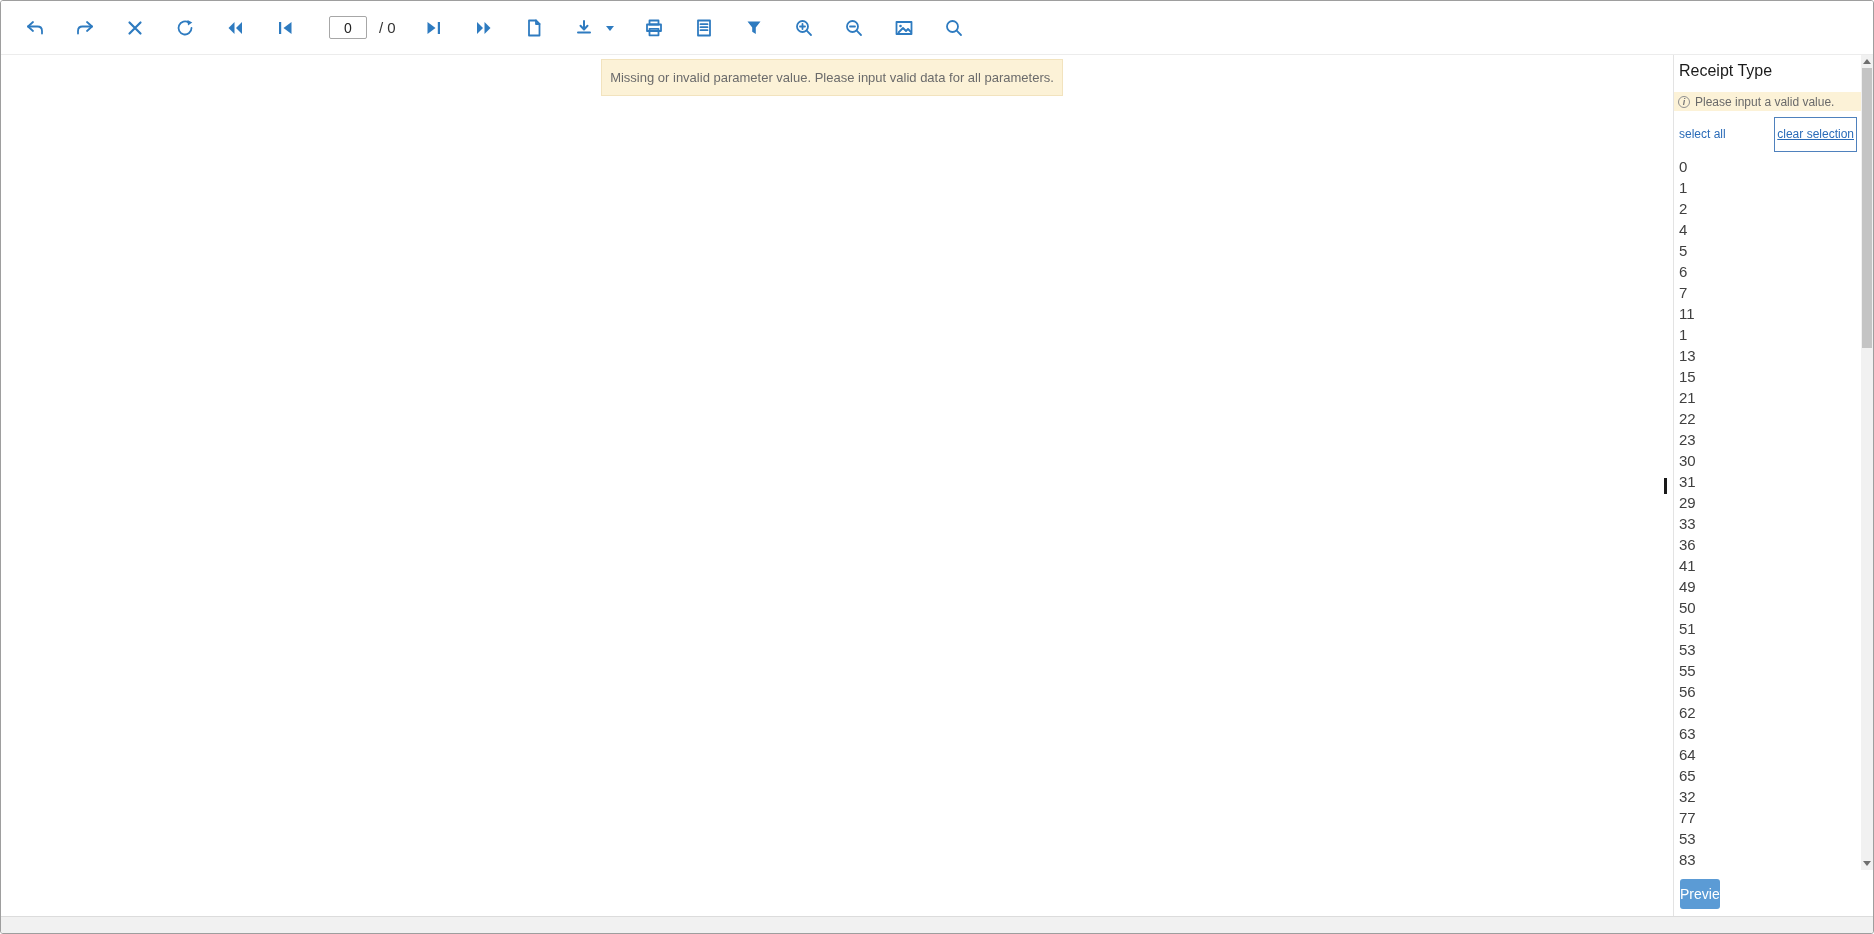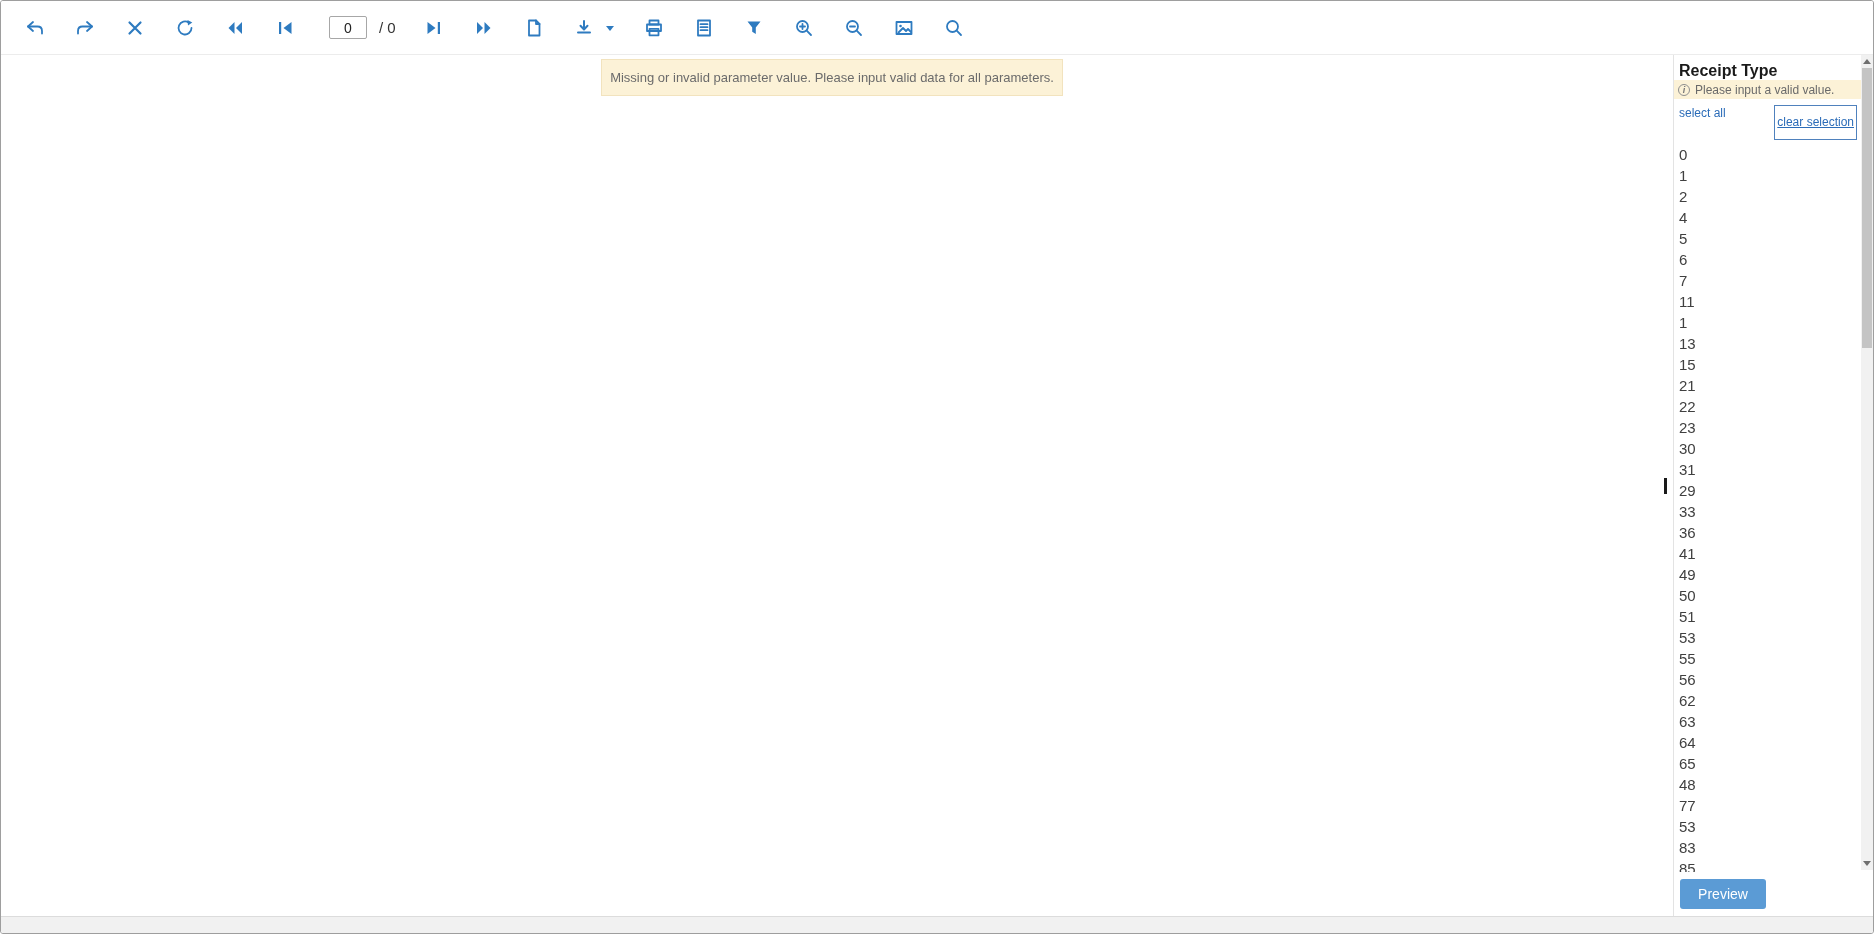--- a/index.html
+++ b/index.html
@@ -72,47 +72,47 @@
     position: relative;
     display: flex;
     flex-direction: column;
     background: #ffffff;
   }
   .param-panel {
     flex: 1 1 auto;
     overflow: hidden;
     padding: 6px 14px 0 5px;
   }
-  .param-title { font-size: 16px; font-weight: bold; color: #1a1a1a; line-height: 19px; margin-bottom: 0; }
+  .param-title { font-size: 16px; font-weight: normal; color: #1a1a1a; line-height: 19px; margin-bottom: 12px; }
   .param-warning {
     background: var(--warning_bg, #FCF2D7);
     height: 19px;
     display: flex; align-items: center; gap: 5px;
     padding-left: 4px;
     margin: 0 -14px 6px -5px;
     font-size: 12px; color: #6a6a6a;
   }
   .info-icon {
     width: 12px; height: 12px; border-radius: 50%;
     border: 1px solid #8f8f8f; color: #777;
     font-size: 9px; line-height: 10px; text-align: center;
     font-style: italic; font-weight: bold; flex: 0 0 auto;
   }
   .links-row {
-    display: flex; justify-content: space-between; 
+    display: flex; justify-content: space-between; align-items: center;
     margin-bottom: 4px; padding-right: 2px;
     font-size: 12px; line-height: 17px;
   }
   .link { color: var(--link_blue, #2B6CB8); text-decoration: none; cursor: pointer; }
   .link.focused { border: 1px solid #4f81bd; padding: 8px 2px; text-decoration: underline; }
   .options-list { }
   .option-item { font-size: 15px; line-height: 21px; color: #404040; cursor: default; }
   .preview-row { flex: 0 0 44px; display: flex; align-items: center; padding-left: 6px; }
   .preview-btn {
-    width: 86px; height: 30px;
+    width: 40px; height: 30px;
     background: var(--preview_button_bg, #5B9BD5);
     color: var(--preview_button_text, #ffffff);
     border: none; border-radius: 3px;
     font-size: 14px; cursor: pointer;
     font-family: "Liberation Sans", sans-serif;
   }
   
   .vscrollbar {
     position: absolute; right: 0; top: 0;
     width: 12px; height: calc(100% - 46px);
@@ -302,21 +302,21 @@
             <div class="option-item">49</div>
             <div class="option-item">50</div>
             <div class="option-item">51</div>
             <div class="option-item">53</div>
             <div class="option-item">55</div>
             <div class="option-item">56</div>
             <div class="option-item">62</div>
             <div class="option-item">63</div>
             <div class="option-item">64</div>
             <div class="option-item">65</div>
-            <div class="option-item">48</div>
+            <div class="option-item">32</div>
             <div class="option-item">77</div>
             <div class="option-item">53</div>
             <div class="option-item">83</div>
             <div class="option-item">85</div>
             <div class="option-item">87</div>
         </div>
       </div>
       <div class="preview-row">
         <button class="preview-btn">Preview</button>
       </div>

